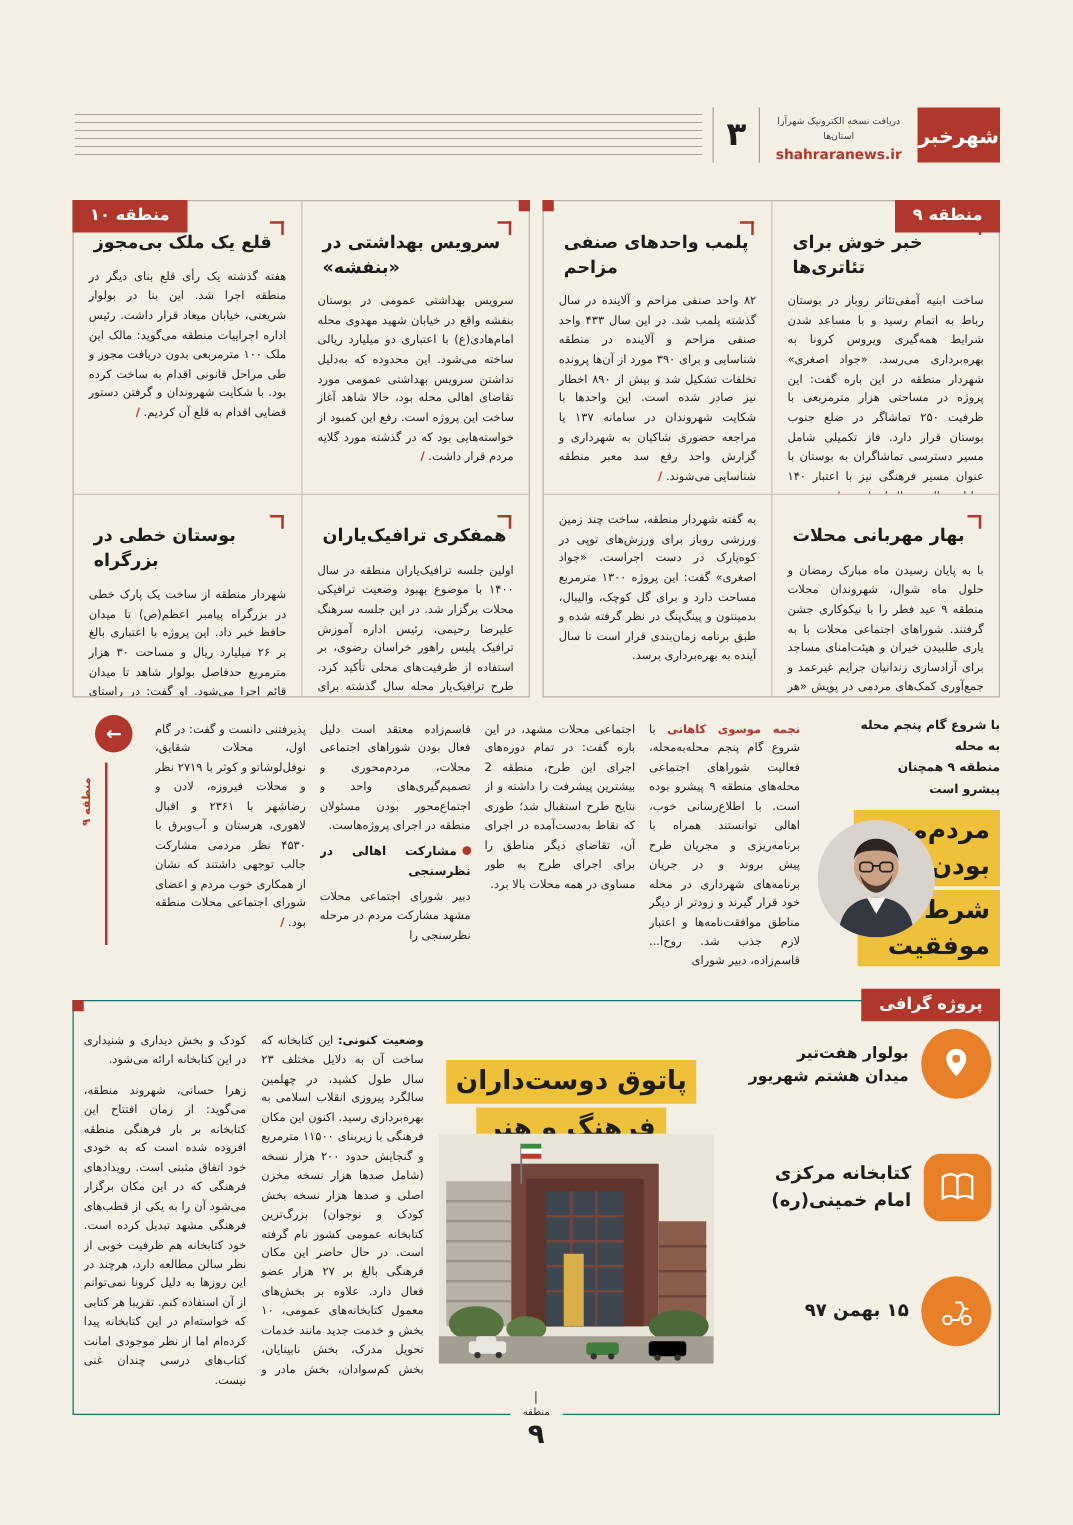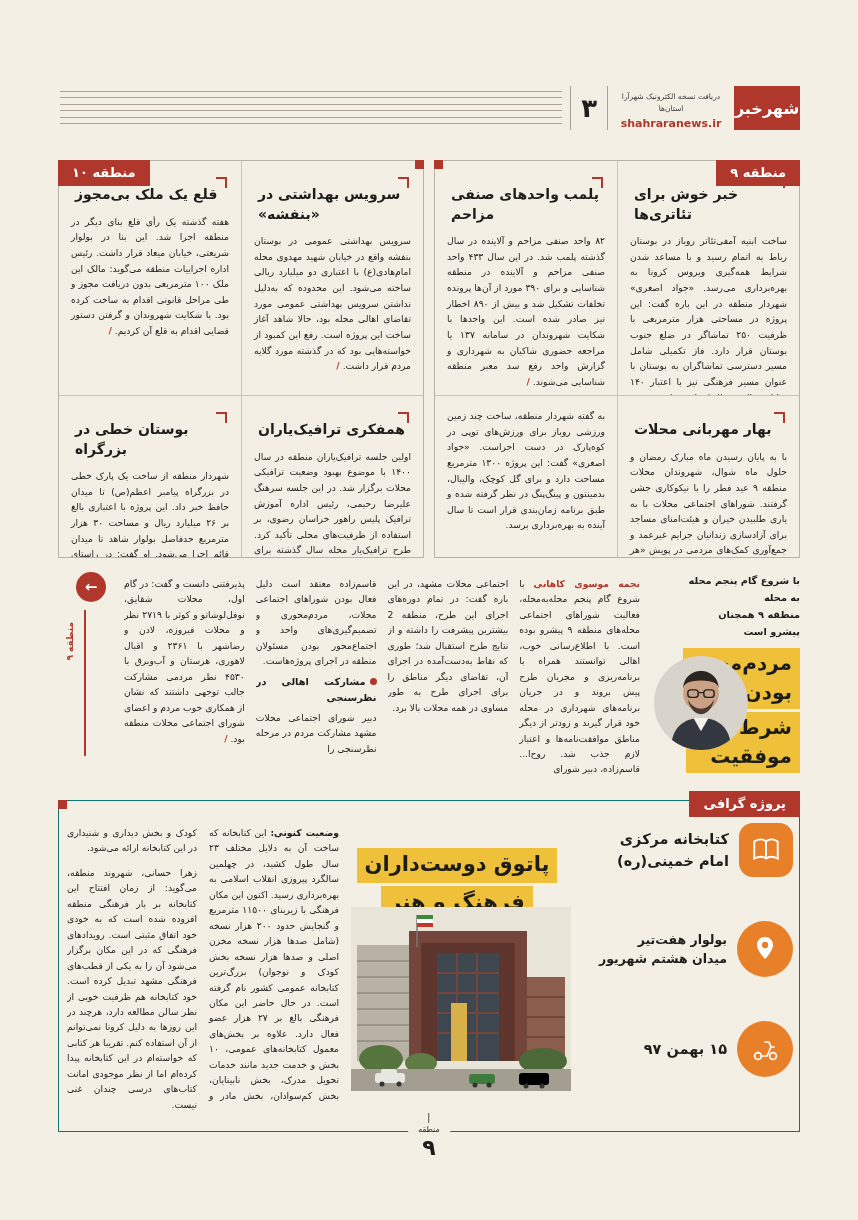--- a/index.html
+++ b/index.html
@@ -191,41 +191,41 @@
       <p class="iv-col"><span>پذیرفتنی دانست و گفت: در گام اول، محلات شقایق، نوفل‌لوشاتو و کوثر با ۲۷۱۹ نظر و محلات فیروزه، لادن و رضاشهر با ۲۳۶۱ و اقبال لاهوری، هرستان و آب‌وبرق با ۴۵۳۰ نظر مردمی مشارکت جالب توجهی داشتند که نشان از همکاری خوب مردم و اعضای شورای اجتماعی محلات منطقه بود.</span> <span class="endmark">/</span></p>
     </div>
   </section>
 
   <section class="project">
     <div class="proj-tab">پروژه گرافی</div>
     <div class="proj-corner"></div>
 
     <div class="info-col">
       <div class="info-item">
+        <div class="icon-cir">
+          <svg viewBox="0 0 30 30" width="30" height="30" aria-hidden="true">
+            <path d="M15 3 C10.5 3 7 6.5 7 11 c0 6 8 14 8 14 s8-8 8-14 c0-4.5-3.5-8-8-8 z" fill="#fff"></path>
+            <circle cx="15" cy="11" r="3.2" fill="#e8802a"></circle>
+          </svg>
+        </div>
+        <div class="info-text">
+          <div class="info-l2">بولوار هفت‌تیر</div>
+          <div class="info-l2">میدان هشتم شهریور</div>
+        </div>
+      </div>
+      <div class="info-item">
         <div class="icon-sq">
           <svg viewBox="0 0 30 30" width="32" height="32" aria-hidden="true">
             <path d="M4 7 C8 4.5 12 4.5 15 7 C18 4.5 22 4.5 26 7 V23 C22 20.8 18 20.8 15 23 C12 20.8 8 20.8 4 23 Z" fill="none" stroke="#fff" stroke-width="1.8"></path>
             <line x1="15" y1="7" x2="15" y2="23" stroke="#fff" stroke-width="1.8"></line>
           </svg>
         </div>
         <div class="info-text">
           <div class="info-l1">کتابخانه مرکزی</div>
           <div class="info-l1">امام خمینی(ره)</div>
-        </div>
-      </div>
-      <div class="info-item">
-        <div class="icon-cir">
-          <svg viewBox="0 0 30 30" width="30" height="30" aria-hidden="true">
-            <path d="M15 3 C10.5 3 7 6.5 7 11 c0 6 8 14 8 14 s8-8 8-14 c0-4.5-3.5-8-8-8 z" fill="#fff"></path>
-            <circle cx="15" cy="11" r="3.2" fill="#e8802a"></circle>
-          </svg>
-        </div>
-        <div class="info-text">
-          <div class="info-l2">بولوار هفت‌تیر</div>
-          <div class="info-l2">میدان هشتم شهریور</div>
         </div>
       </div>
       <div class="info-item">
         <div class="icon-cir">
           <svg viewBox="0 0 30 30" width="30" height="30" aria-hidden="true">
             <circle cx="8" cy="22" r="3.4" fill="none" stroke="#fff" stroke-width="1.7"></circle>
             <circle cx="23" cy="22" r="3.4" fill="none" stroke="#fff" stroke-width="1.7"></circle>
             <path d="M11 22 h6 l4-9 h3 M21 13 l-2-5 h-4" fill="none" stroke="#fff" stroke-width="1.7" stroke-linecap="round" stroke-linejoin="round"></path>
           </svg>
         </div>

